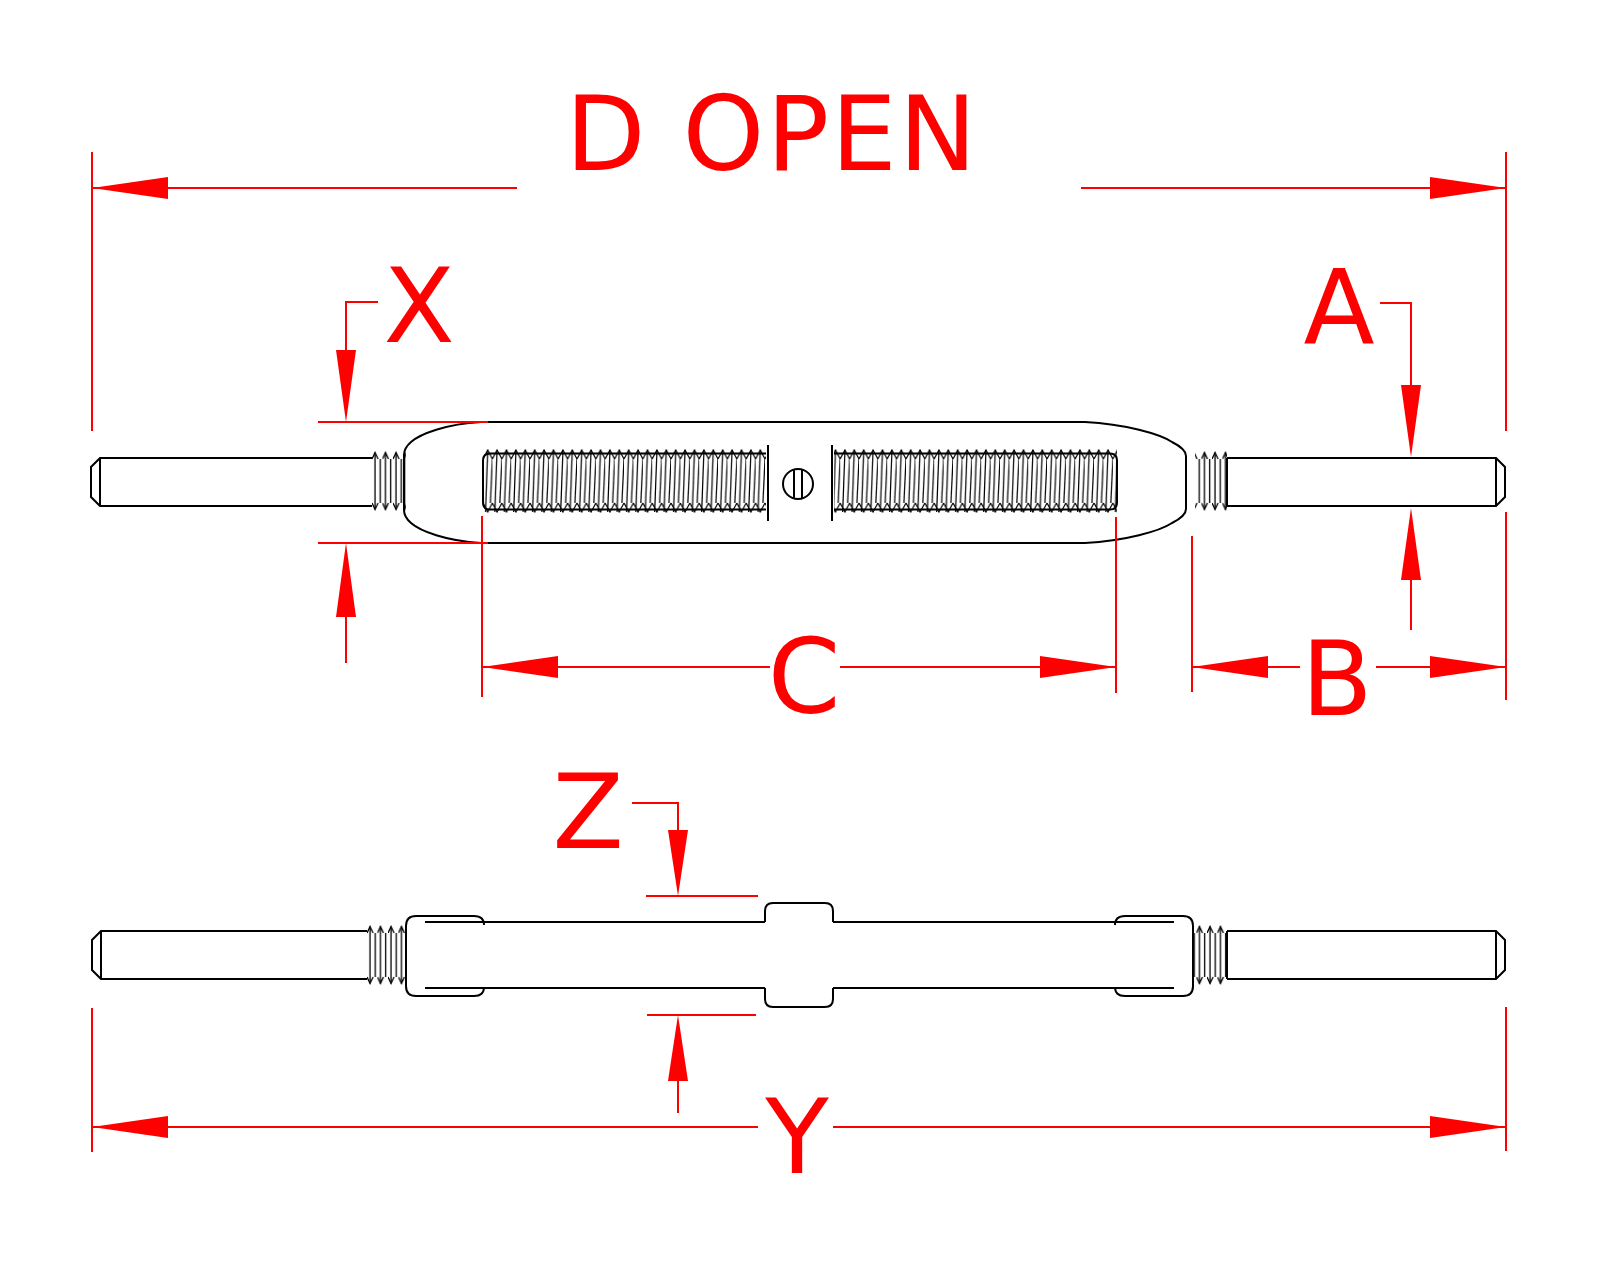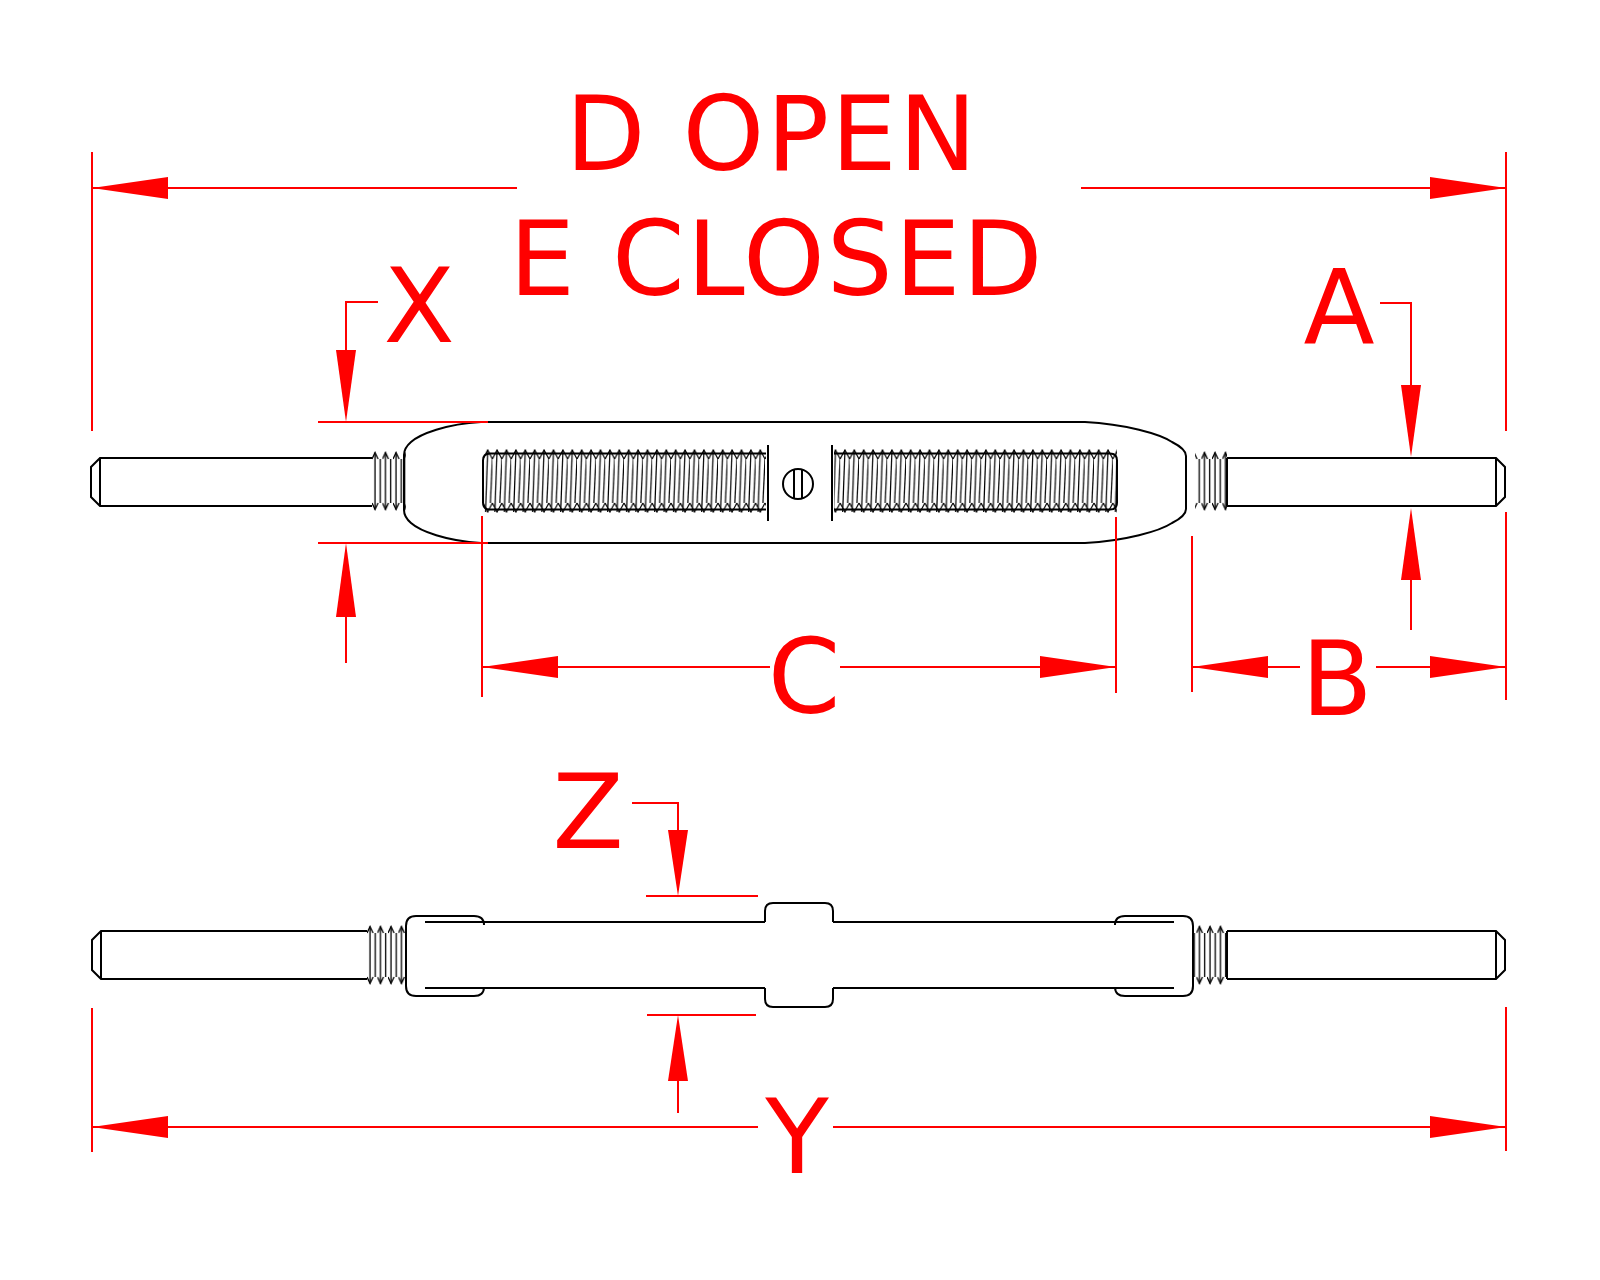--- a/index.html
+++ b/index.html
@@ -127,21 +127,20 @@
       <polygon points="1192,667 1268,656 1268,678"></polygon>
       <polygon points="1506,667 1430,656 1430,678"></polygon>
       <polygon points="678,896 668,830 688,830"></polygon>
       <polygon points="678,1015 668,1081 688,1081"></polygon>
       <polygon points="92,1127 168,1116 168,1138"></polygon>
       <polygon points="1506,1127 1430,1116 1430,1138"></polygon>
     </g>
   </svg>
 
   <div class="lbl" style="left:772px;top:82px">D OPEN</div>
-  <div class="lbl" style="left:777px;top:207px">E CLOSED</div>
   <div class="lbl" style="left:420px;top:254px">X</div>
   <div class="lbl" style="left:1340px;top:255px">A</div>
   <div class="lbl" style="left:805px;top:625px">C</div>
   <div class="lbl" style="left:1338px;top:627px">B</div>
   <div class="lbl" style="left:589px;top:760px">Z</div>
   <div class="lbl" style="left:798px;top:1085px">Y</div>
 
 </div>
 
 </body></html>

